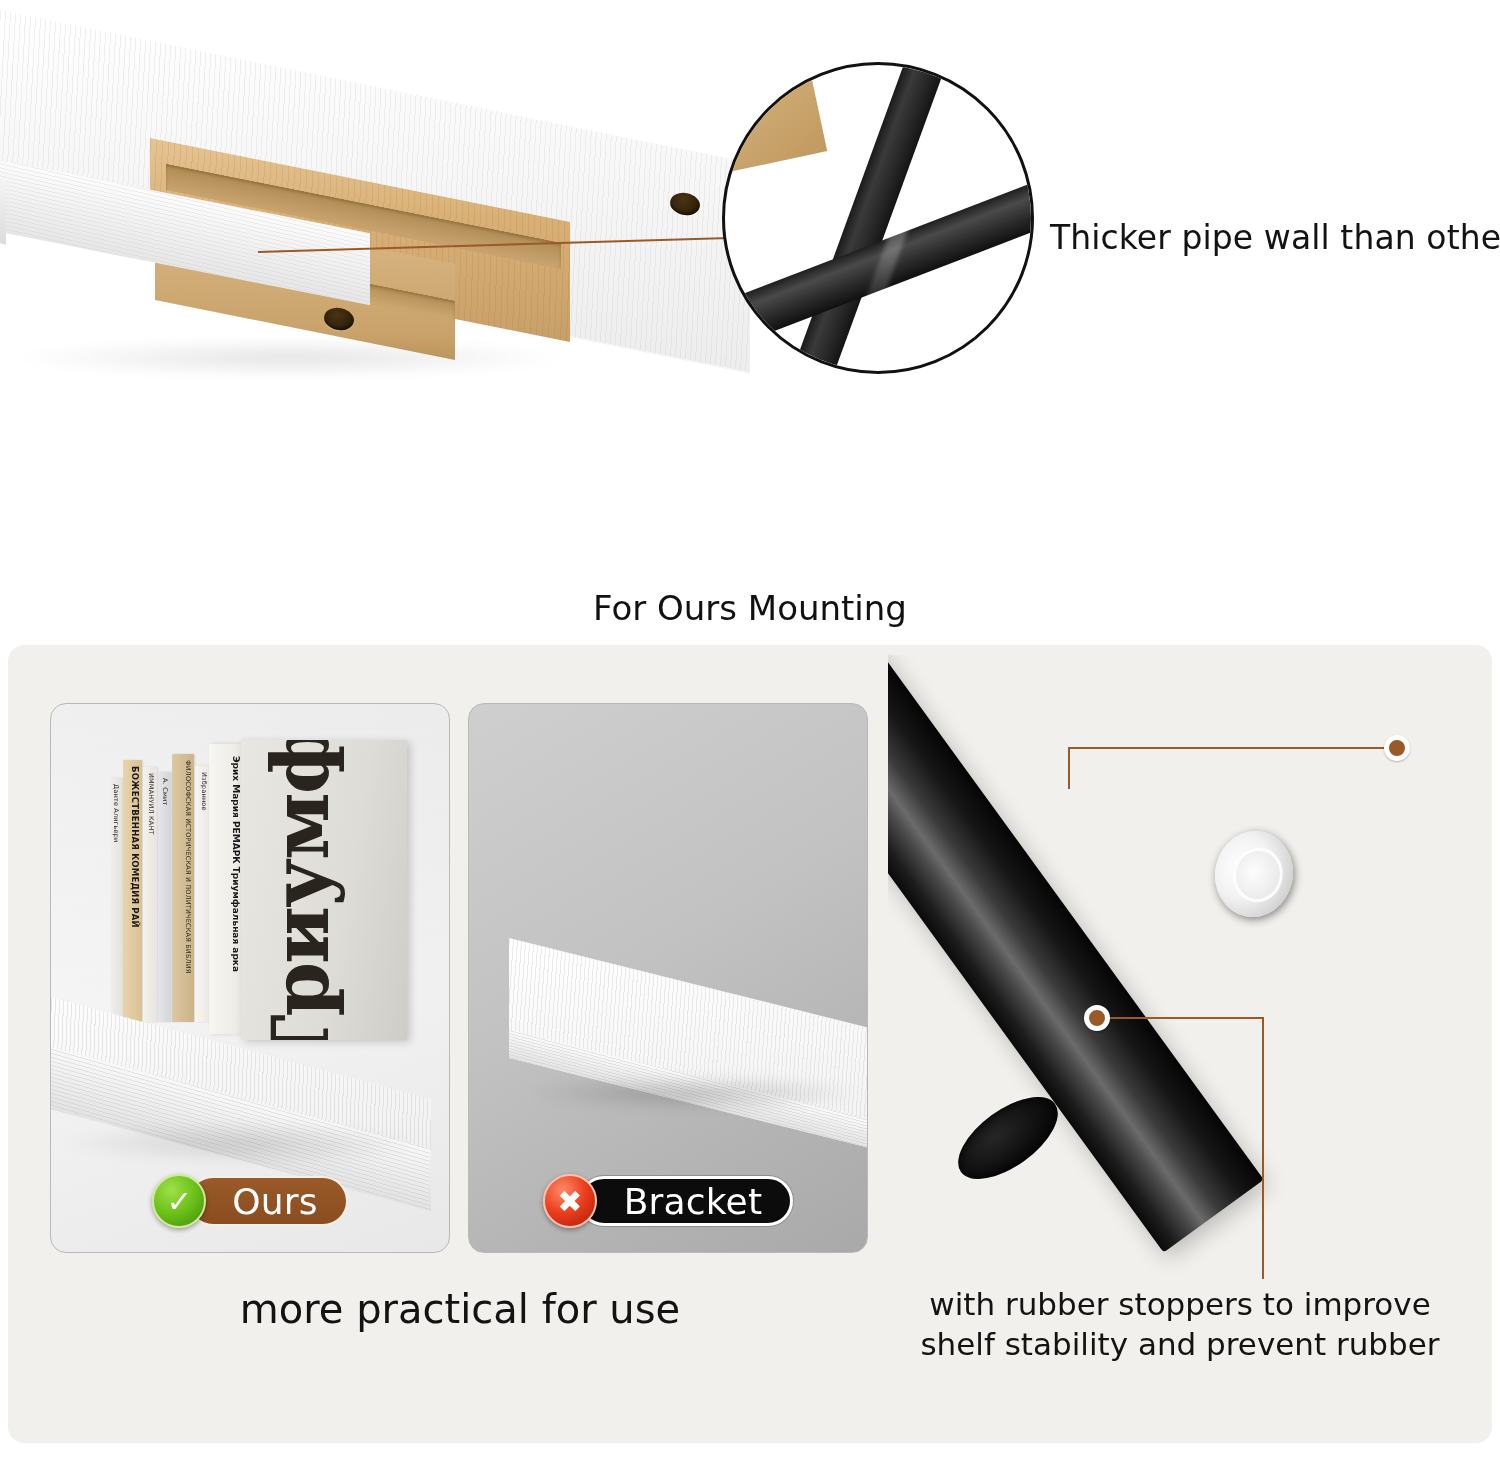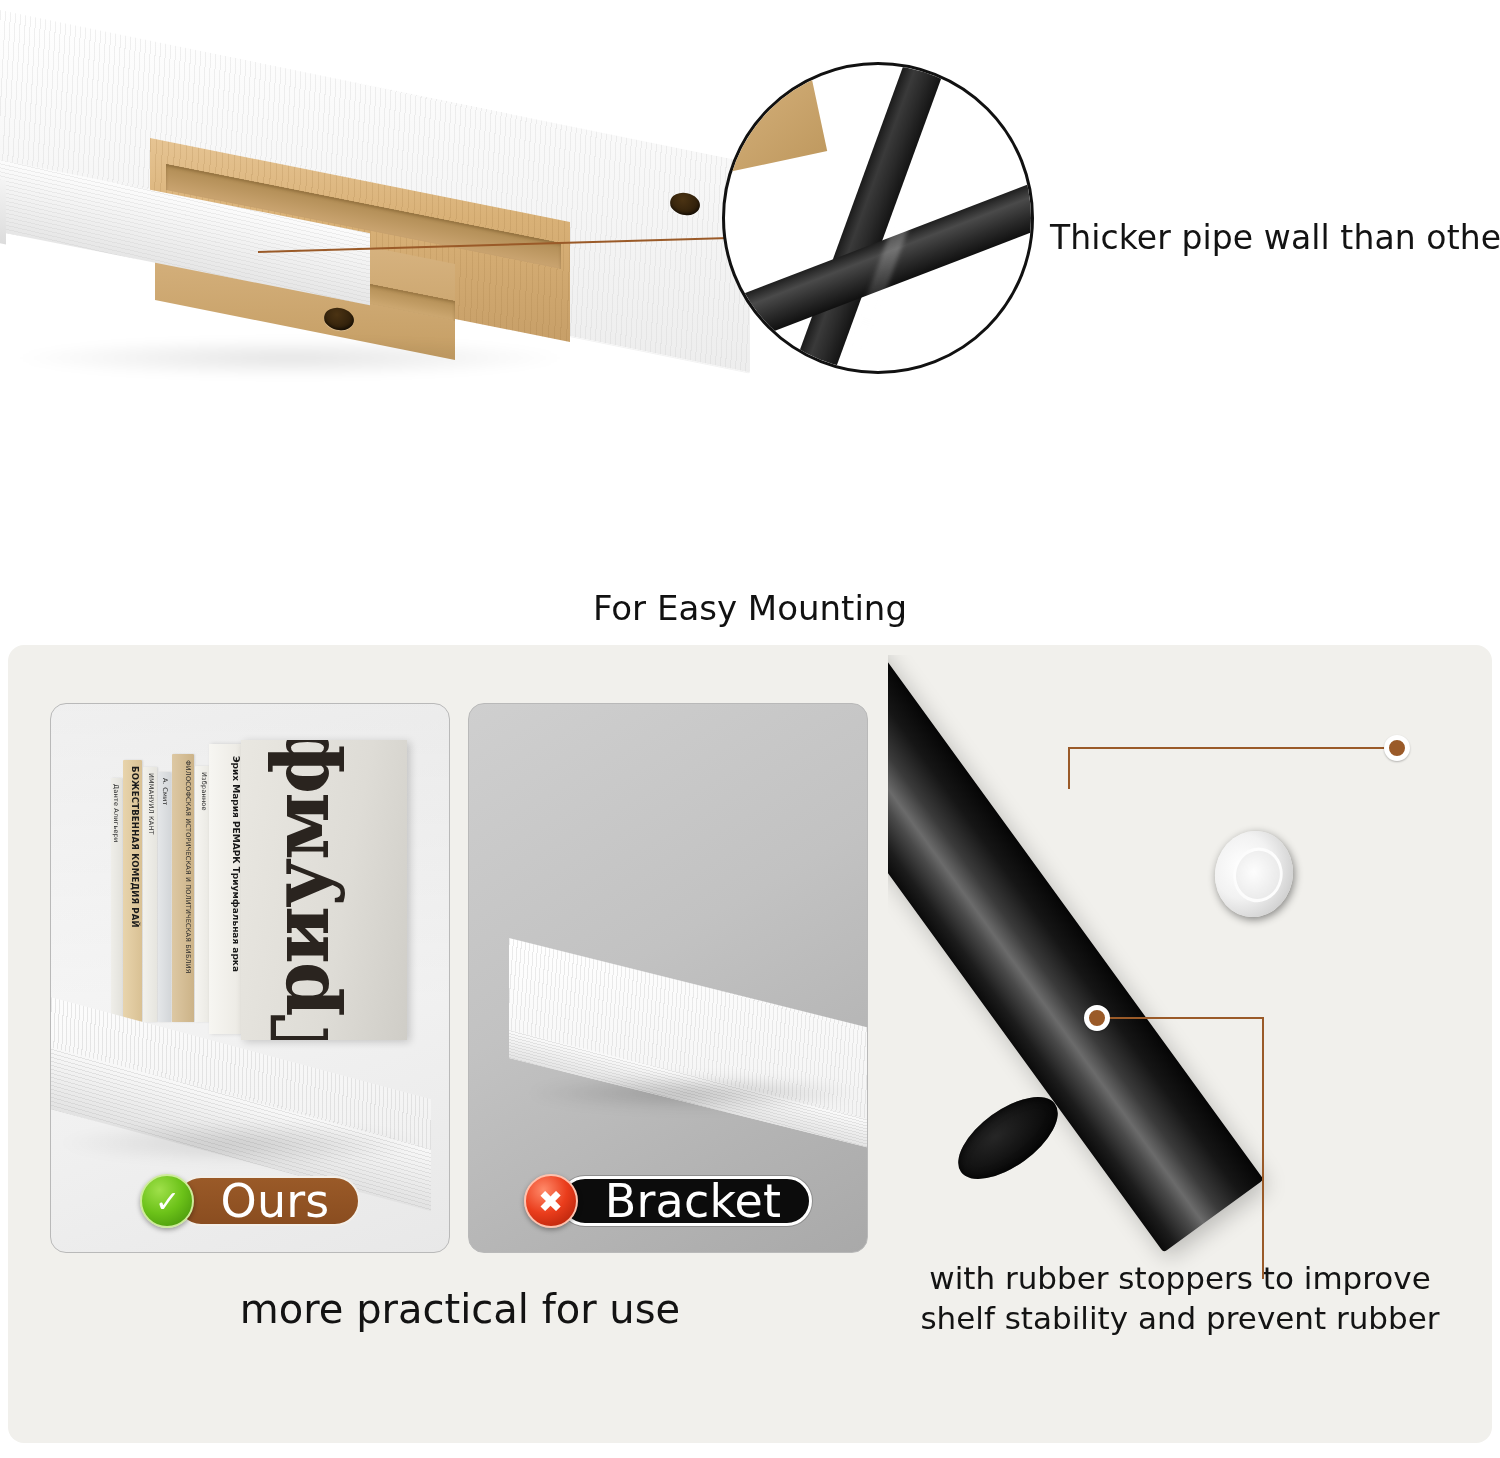--- a/index.html
+++ b/index.html
@@ -260,21 +260,21 @@
   .badge-icon { width: 54px; height: 54px; border-radius: 50%; position: relative;
                 margin-right: -18px; z-index: 2; flex: none;
                 display: flex; align-items: center; justify-content: center;
                 font-size: 30px; font-weight: 700; color: #fff;
                 box-shadow: 0 2px 5px rgba(0,0,0,.35); }
   .badge-icon.ok  { background: radial-gradient(circle at 35% 28%, #9fe04a 0%, #6cc219 48%, #3f8c08 100%);
                     border: 2px solid #cdeb9a; }
   .badge-icon.no  { background: radial-gradient(circle at 35% 28%, #ff8a6a 0%, #ea3d1c 48%, #a81c06 100%);
                     border: 2px solid #ffc2ae; }
   .badge-pill { height: 50px; padding: 0 28px 0 42px; border-radius: 25px;
-                display: flex; align-items: center; font-size: 46px; color: #fff;
+                display: flex; align-items: center; font-size: 36px; color: #fff;
                 font-weight: 400; letter-spacing: .2px; }
   .badge-pill.ours   { background: linear-gradient(180deg,#9a5a28,#8a4d20); border: 2px solid #f3efe9; }
   .badge-pill.others { background: #0c0c0c; border: 3px solid #ffffff; box-shadow: 0 0 0 1px #8e8e8e; }
 
   .left-caption {
     position: absolute; left: 42px; top: 640px; width: 820px;
     text-align: center; font-size: 40px; color: #131313; line-height: 1.22;
   }
 
   
@@ -320,21 +320,21 @@
   .ll.h1 { left: 180px; top: 92px; width: 322px; height: 2px; }
   .ll.v1 { left: 180px; top: 92px; width: 2px; height: 42px; }
   .ll.h2 { left: 216px; top: 362px; width: 160px; height: 2px; }
   .ll.v2 { left: 374px; top: 362px; width: 2px; height: 262px; }
 
   .rod-cap-text {
     position: absolute; left: 950px; top: 818px; width: 350px;
     text-align: center; font-size: 31px; color: #131313; line-height: 1.28;
   }
   .rod-cap-text2 {
-    position: absolute; left: 900px; top: 1258px; width: 560px;
+    position: absolute; left: 900px; top: 1284px; width: 560px;
     text-align: center; font-size: 31px; color: #131313; line-height: 1.3;
   }
 </style>
 </head>
 <body>
 
 <div class="page">
 
   <div class="hero">
 
@@ -356,21 +356,21 @@
     <div class="magnifier">
       <div class="mag-wood"></div>
       <div class="mag-bar-vert"></div>
       <div class="mag-bar-horz"></div>
       <div class="mag-glint"></div>
     </div>
 
     <div class="hero-caption">Thicker pipe wall than others</div>
   </div>
 
-  <div class="h-sub">For Easy Mounting</div>
+  <div class="h-sub">For Ours Mounting</div>
 
   <div class="panel">
 
     <div class="card ours">
       <div class="o-wallshadow"></div>
 
       <div class="o-books">
         <div class="bk bk1">Данте Алигьери</div>
         <div class="bk bk2">БОЖЕСТВЕННАЯ КОМЕДИЯ  РАЙ</div>
         <div class="bk bk3">ИММАНУИЛ КАНТ</div>

